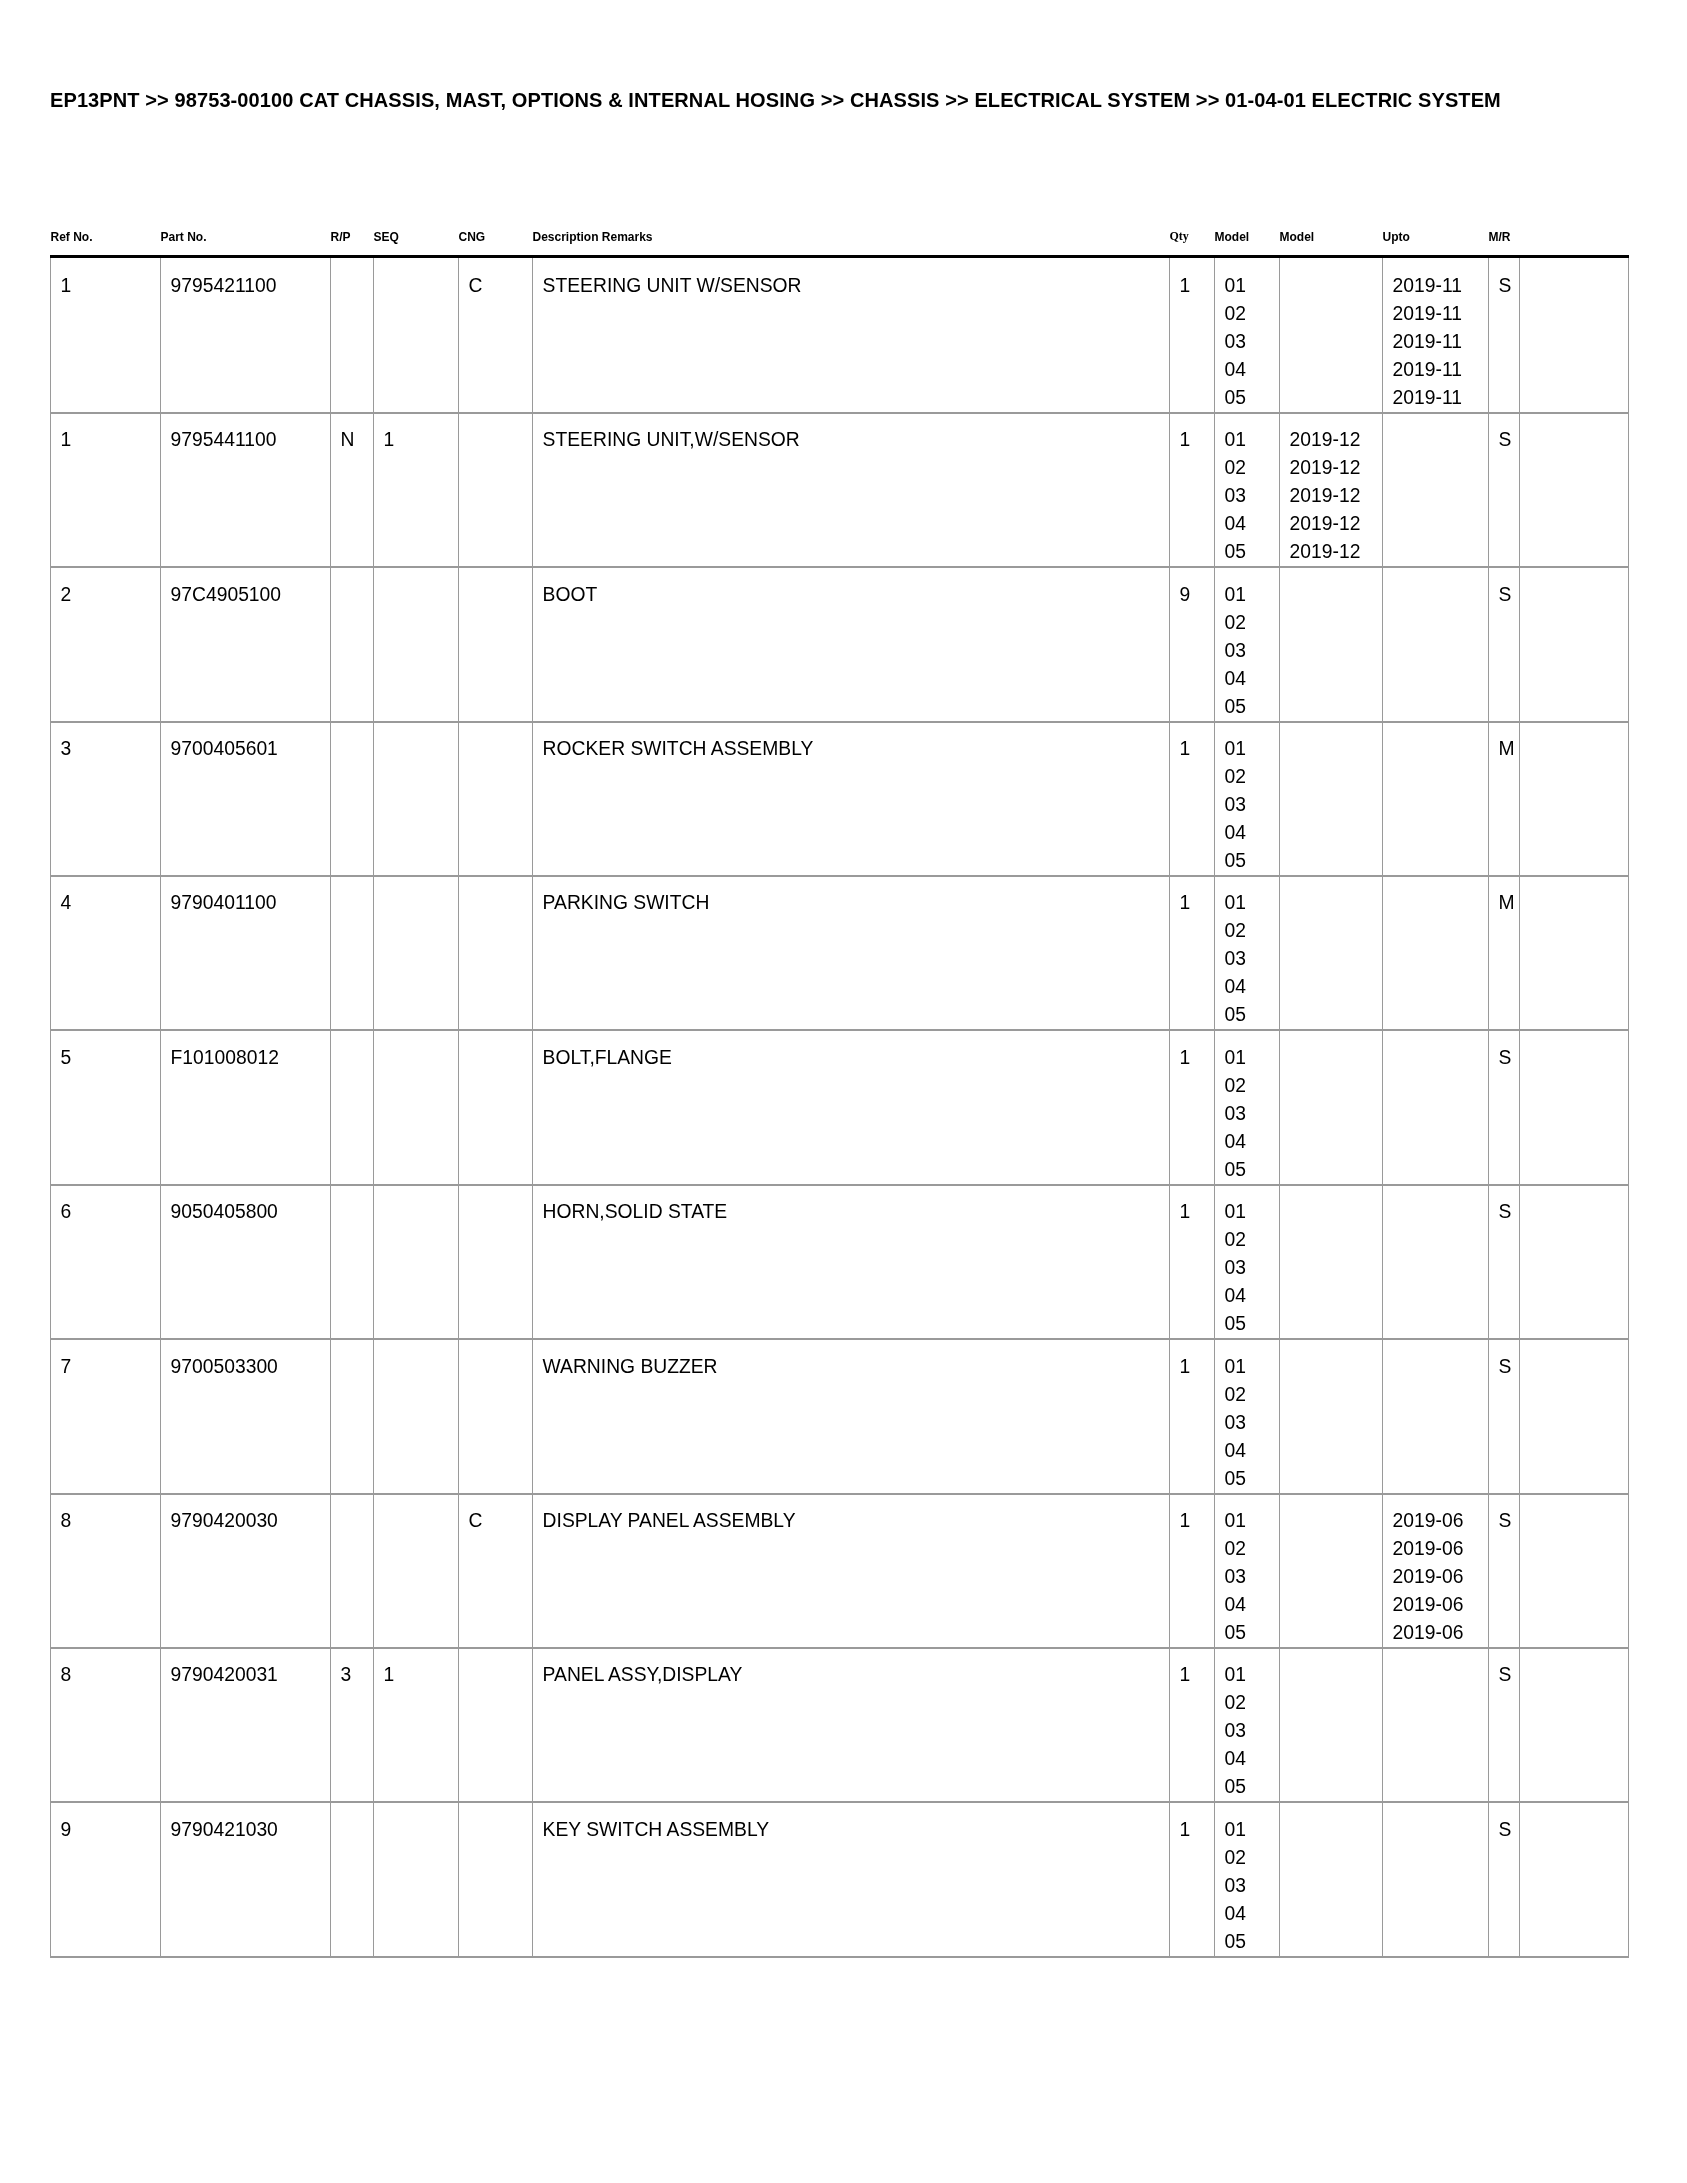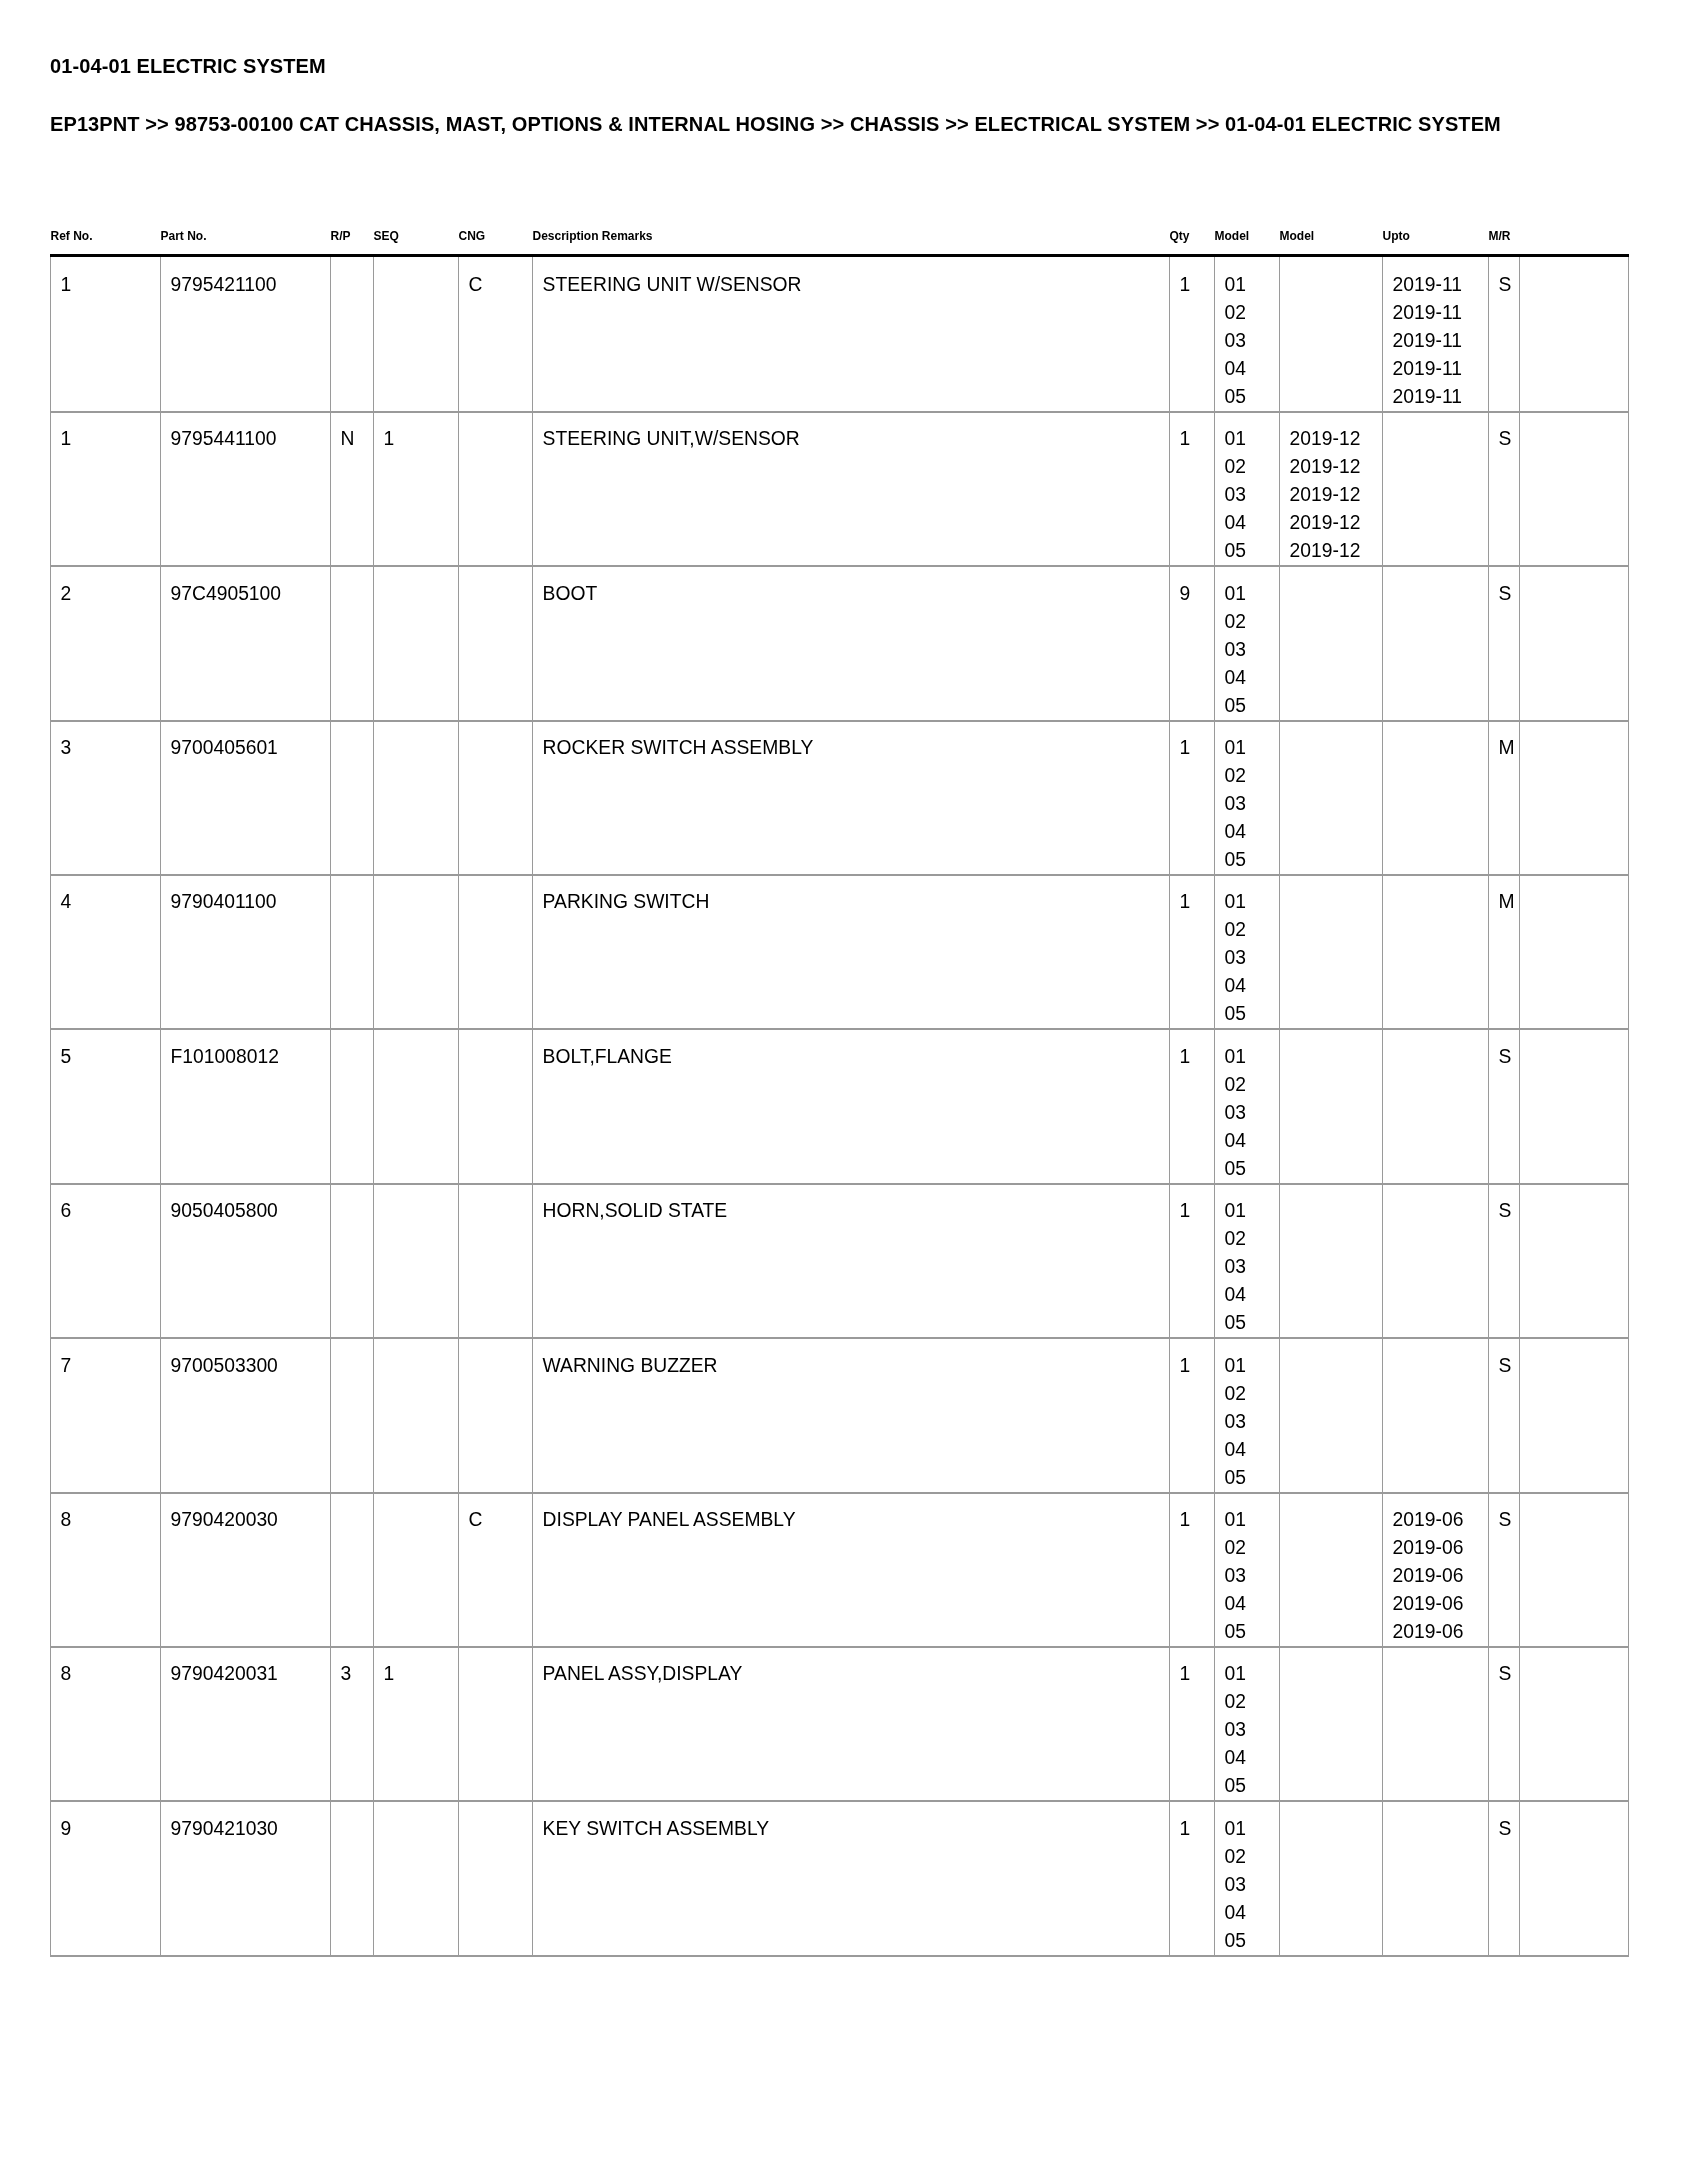--- a/index.html
+++ b/index.html
@@ -111,33 +111,32 @@
   col.c-upto  { width: 106px; }
   col.c-mr    { width: 31px; }
   col.c-tail  { width: 109px; }
 
   th.h-ref   { padding-left: 6.9px; }
   th.h-part  { padding-left: 9.6px; margin-left: 44px; }
   th.h-rp    { padding-left: 0px; }
   th.h-seq   { padding-left: 2.8px; }
   th.h-cng   { padding-left: 1.4px; }
   th.h-desc  { padding-left: 9.6px; }
-  th.h-qty   { padding-left: 0px; }
+  th.h-qty   { padding-left: 0px; font-family: Liberation Serif, serif; }
   th.h-model { padding-left: 0px; }
   th.h-from  { padding-left: 0px; }
   th.h-upto  { padding-left: 15px; }
   th.h-mr    { padding-left: 9.6px; }
 </style>
 </head>
 <body>
 
 <div class="page">
 
   <div class="doc-header">
-    <h1 class="section-title">01-04-01 ELECTRIC SYSTEM</h1>
     <p class="breadcrumb">EP13PNT &gt;&gt; 98753-00100 CAT CHASSIS, MAST, OPTIONS &amp; INTERNAL HOSING &gt;&gt; CHASSIS &gt;&gt; ELECTRICAL SYSTEM &gt;&gt; 01-04-01 ELECTRIC SYSTEM</p>
   </div>
 
   <div class="parts-table-wrap">
     <table class="parts">
       <colgroup>
         <col class="c-ref">
           <col class="c-part">
           <col class="c-rp">
           <col class="c-seq">

